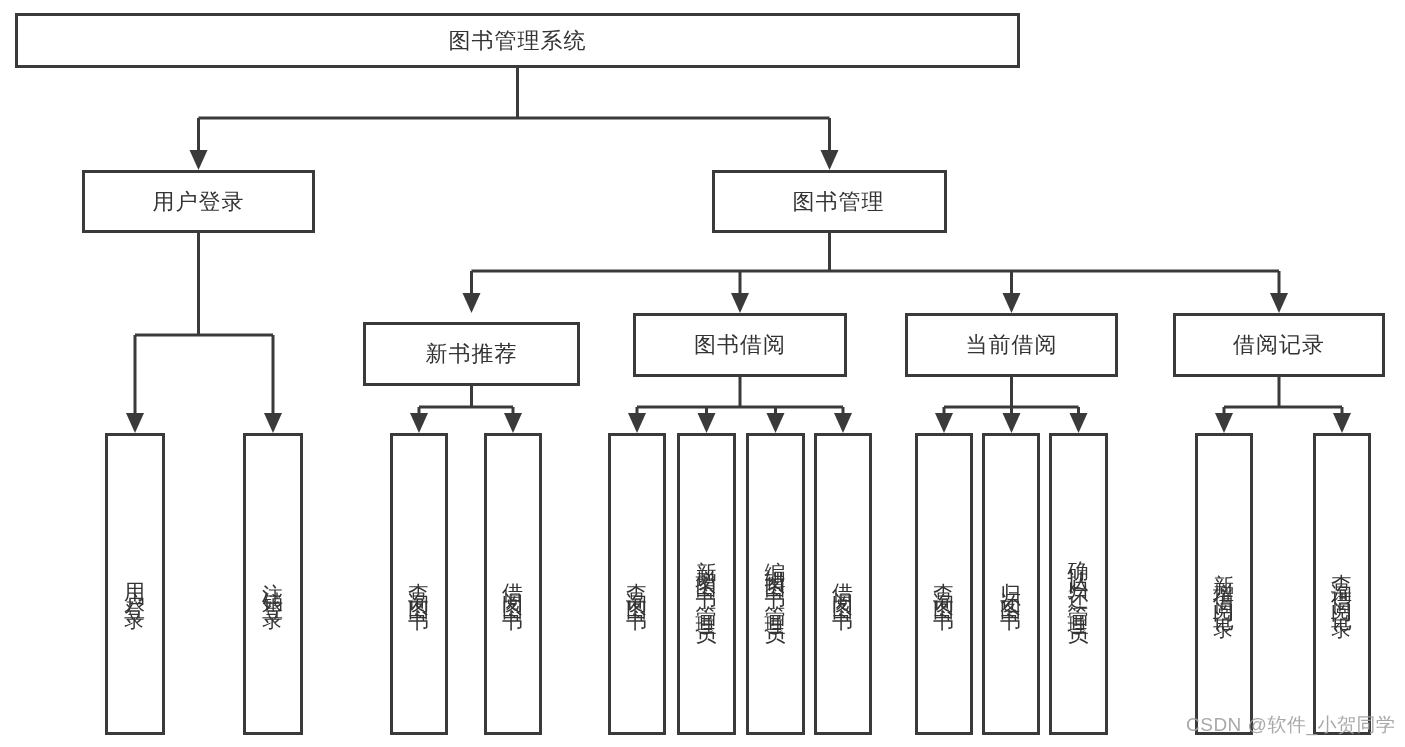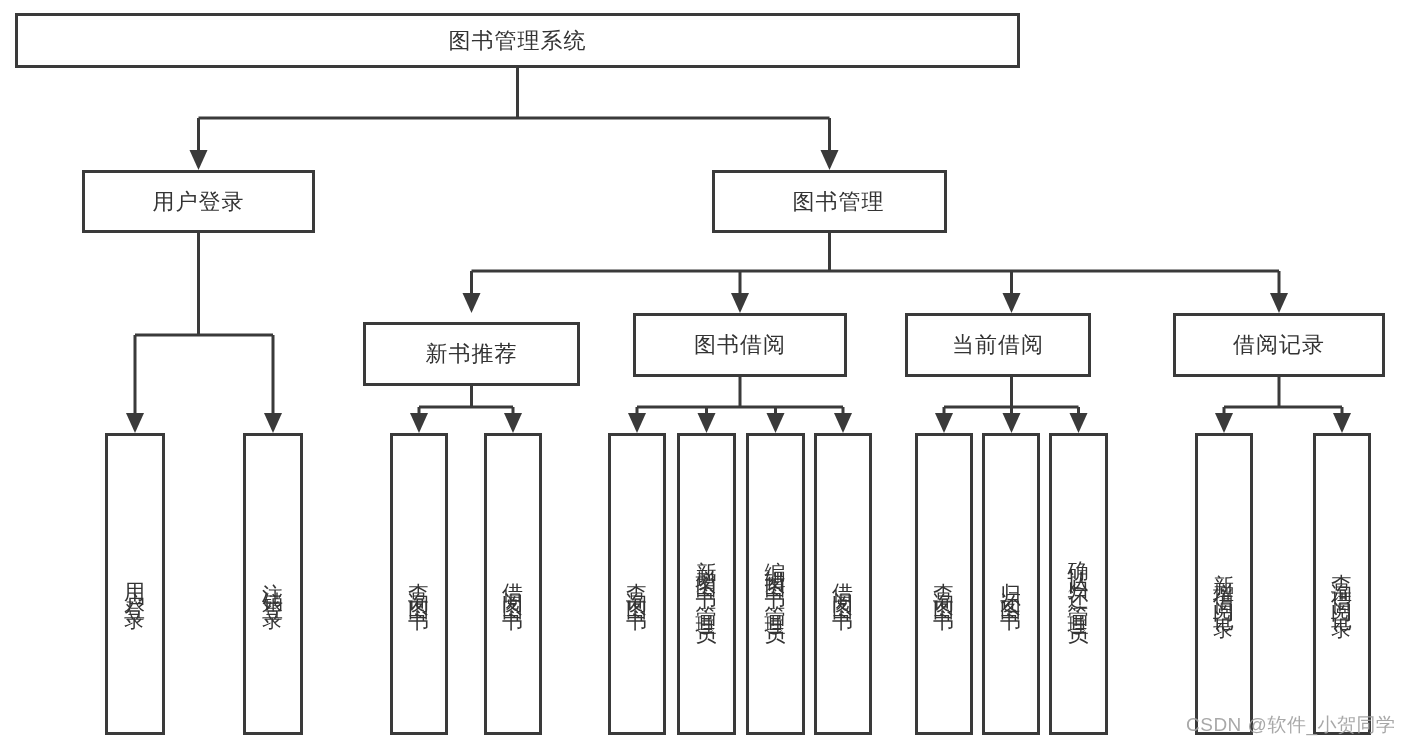--- a/index.html
+++ b/index.html
@@ -37,21 +37,21 @@
     line-height: 1;
   }
   
   #root-box   { left: 15px;   top: 13px;  width: 1005px; height: 55px; }
   
   #l1-login   { left: 82px;   top: 170px; width: 233px;  height: 63px; }
   #l1-manage  { left: 712px;  top: 170px; width: 235px;  height: 63px; padding-left: 18px; }
   
   #g-new      { left: 363px;  top: 322px; width: 217px;  height: 64px; }
   #g-borrow   { left: 633px;  top: 313px; width: 214px;  height: 64px; }
-  #g-current  { left: 905px;  top: 313px; width: 186px;  height: 64px; }
+  #g-current  { left: 905px;  top: 313px; width: 213px;  height: 64px; }
   #g-records  { left: 1173px; top: 313px; width: 212px;  height: 64px; }
   
   .leaf { top: 433px; height: 302px; }
   #leaf-1  { left: 105px;  width: 60px; }
   #leaf-2  { left: 243px;  width: 60px; }
   #leaf-3  { left: 390px;  width: 58px; }
   #leaf-4  { left: 484px;  width: 58px; }
   #leaf-5  { left: 608px;  width: 58px; }
   #leaf-6  { left: 677px;  width: 59px; }
   #leaf-7  { left: 746px;  width: 59px; }

